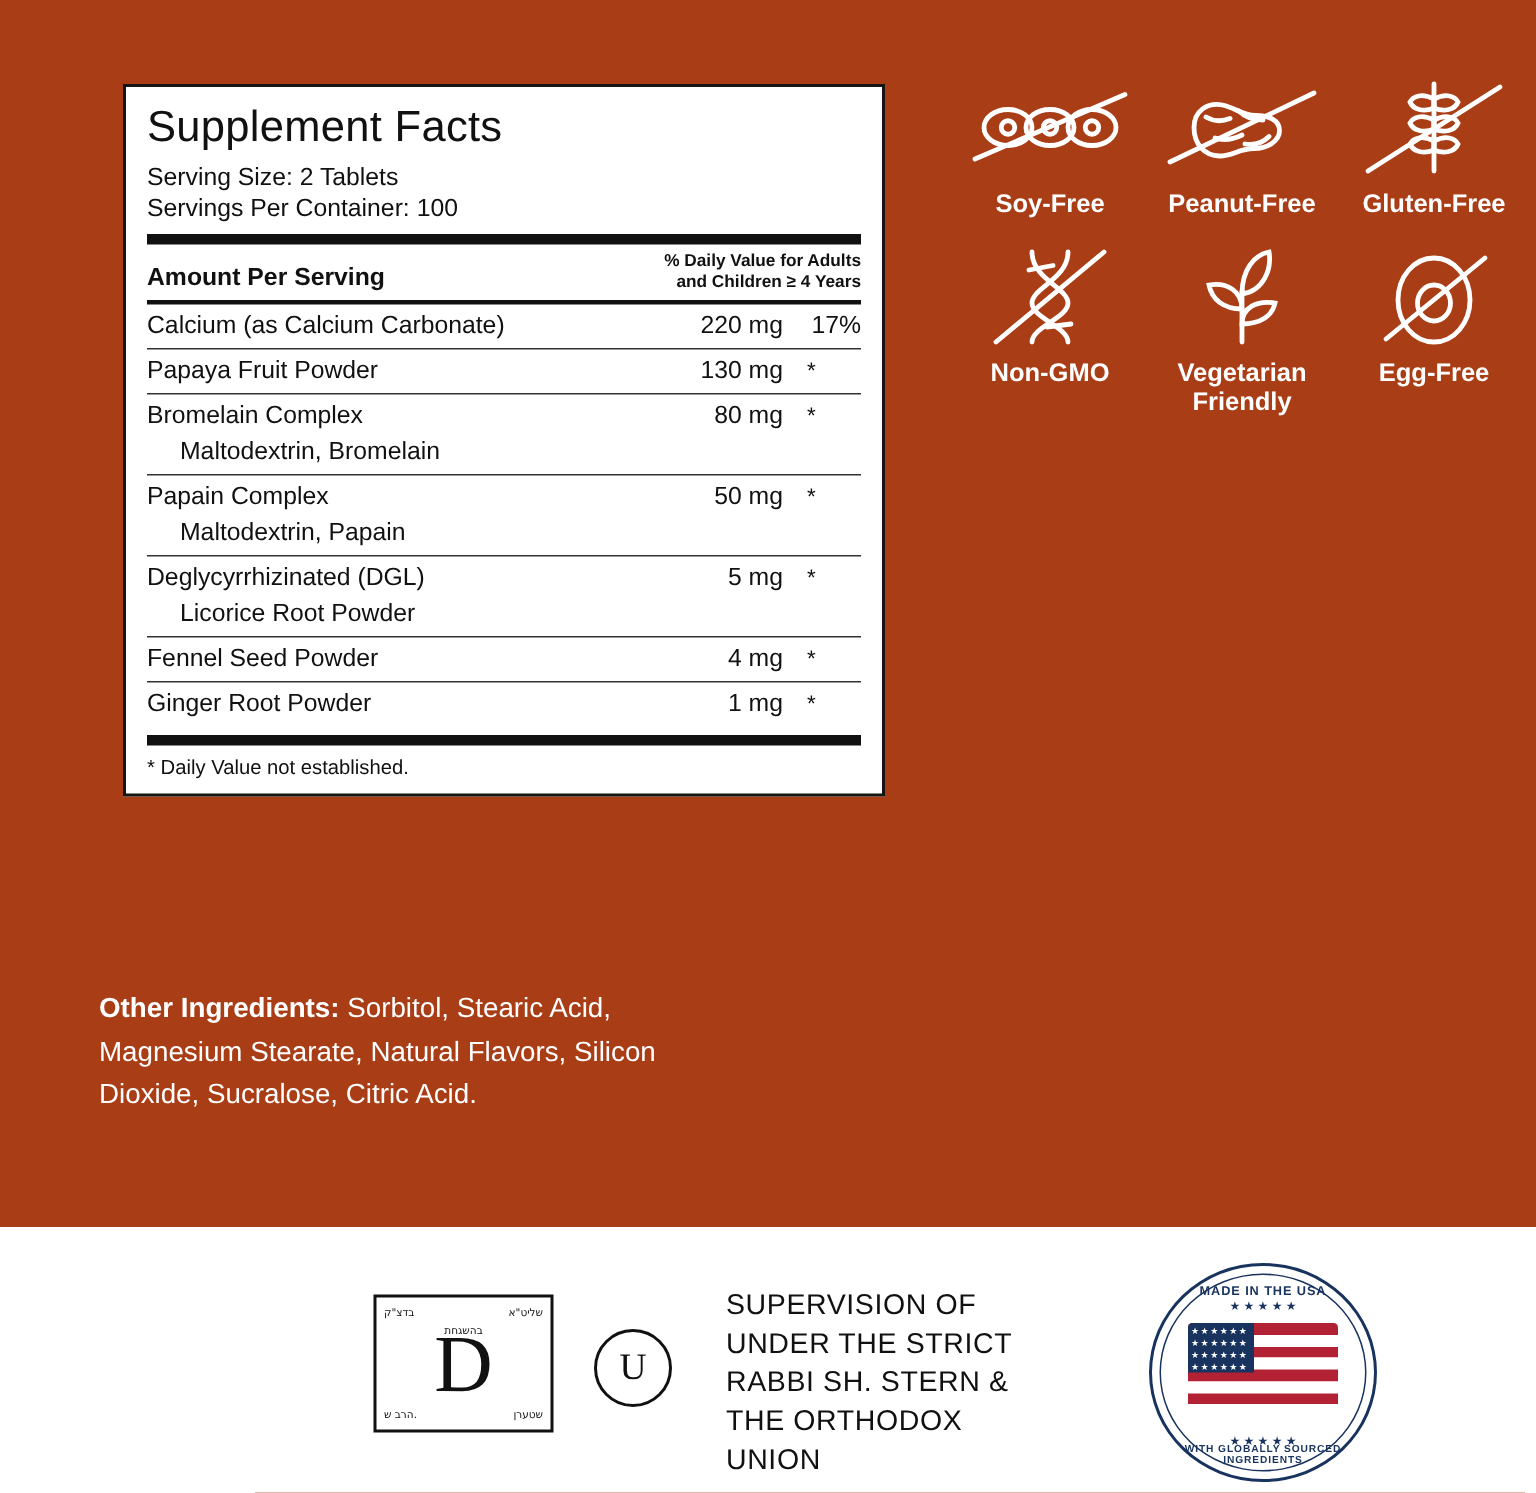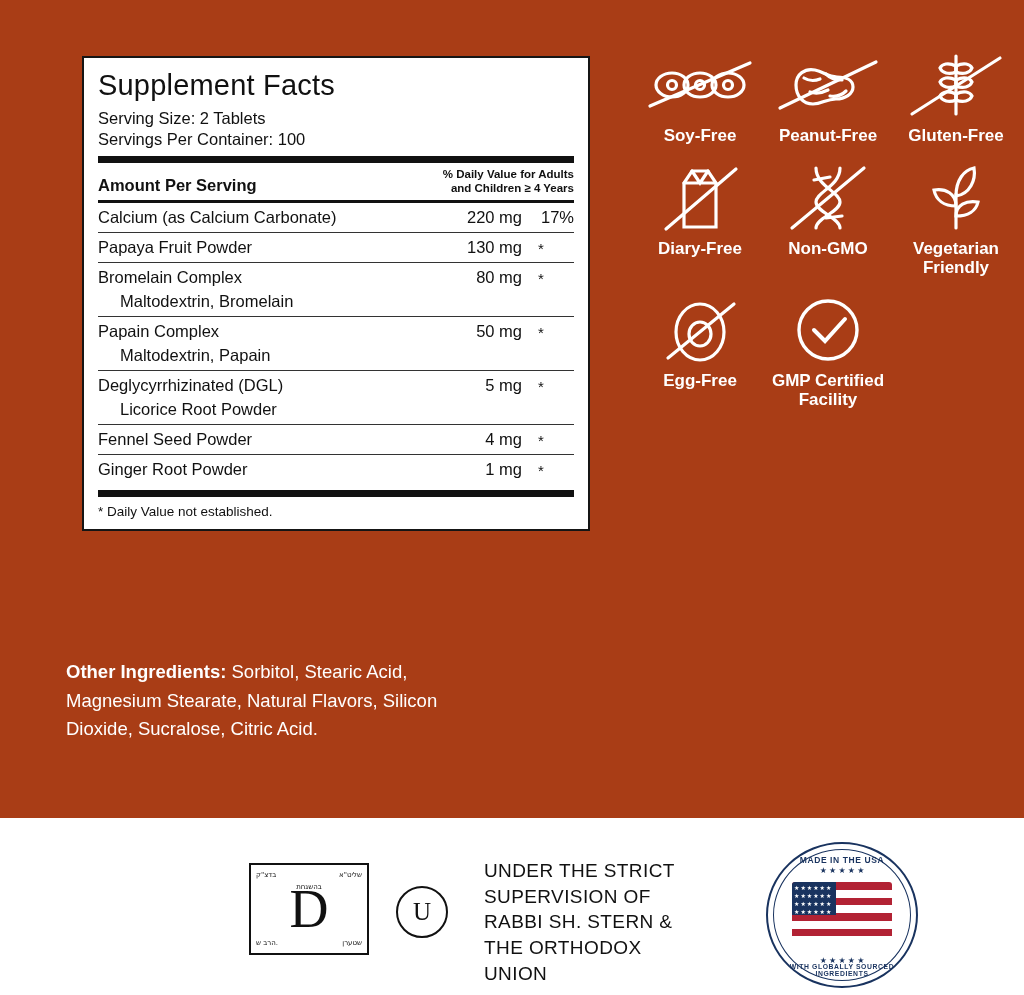--- a/index.html
+++ b/index.html
@@ -61,21 +61,21 @@
     font-size: 11.5px;
     font-weight: bold;
     color: #111;
     text-align: right;
     line-height: 1.18;
     width: 190px;
   }
 
   .nutrient {
     display: flex;
-    align-items: flex-end;
+    align-items: center;
     padding: 5px 0 5px 0;
     font-size: 16.5px;
     color: #111;
   }
   .n-name { flex: 1 1 auto; }
   .n-amt { width: 96px; text-align: right; }
   .n-dv { width: 52px; text-align: right; }
   .n-dv.star { font-size: 15px; padding-right: 14px; text-align: center; }
   .sub-line {
     font-size: 16.5px;
@@ -87,21 +87,21 @@
     color: #111;
     padding-top: 7px;
   }
 
   
   .icon-grid {
     position: absolute;
     left: 640px; top: 46px;
     width: 330px;
     display: grid;
-    grid-template-columns: 1fr 1fr 1fr;
+    grid-template-columns: 1fr 1fr 1fr 1fr;
     row-gap: 14px;
     column-gap: 8px;
   }
   .icon-cell { text-align: center; }
   .icon-art { height: 78px; display: flex; align-items: center; justify-content: center; }
   .icon-label {
     color: #ffffff;
     font-size: 17px;
     font-weight: bold;
     line-height: 1.12;
@@ -441,22 +441,22 @@
         <span class="heb br">שטערן</span>
         <span class="big-d">D</span>
       </div>
     </div>
 
     <div class="ou">
       <span>U</span>
     </div>
 
     <div class="supervision">
+      <div>SUPERVISION OF</div>
       <div>UNDER THE STRICT</div>
-      <div>SUPERVISION OF</div>
       <div>RABBI SH. STERN &amp;</div>
       <div>THE ORTHODOX</div>
       <div>UNION</div>
     </div>
 
     <div class="usa-badge">
       <div class="usa-ring"></div>
       <div class="usa-ring2"></div>
       <div class="usa-top-text">MADE IN THE USA</div>
       <div class="usa-stars-top">★ ★ ★ ★ ★</div>

